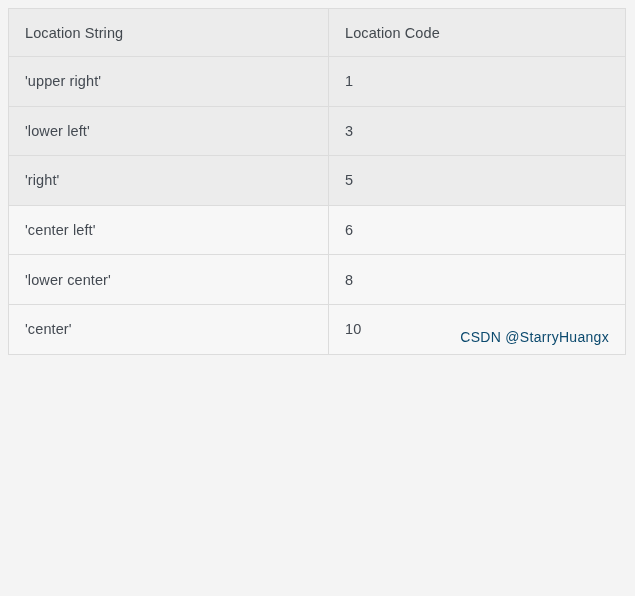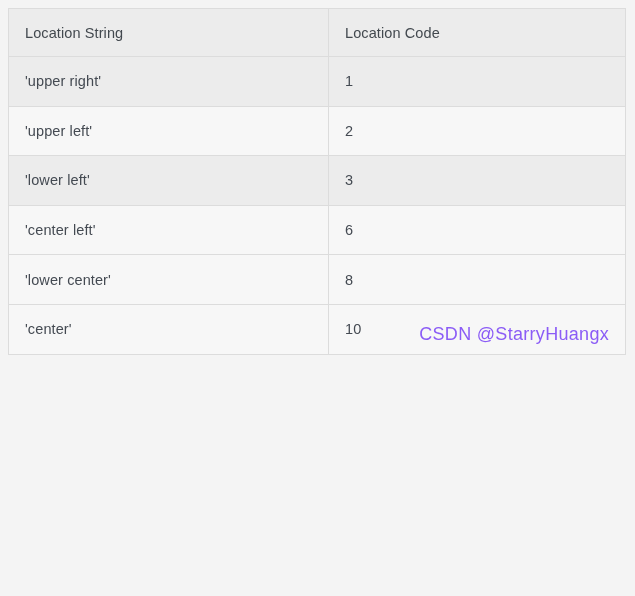--- a/index.html
+++ b/index.html
@@ -56,22 +56,22 @@
   .legend-table tbody tr.row-even td {
     background: #ececec;
   }
   .code-cell {
     position: relative;
   }
   .watermark {
     position: absolute;
     right: 16px;
     bottom: 9px;
-    font-size: 18px;
-    color: #8b5cf6;
+    font-size: 14px;
+    color: #0c4a6e;
     letter-spacing: 0.3px;
     pointer-events: none;
     white-space: nowrap;
   }
 </style>
 </head>
 <body>
 
 <div class="page">
   <table class="legend-table">
@@ -83,27 +83,27 @@
       <tr>
         <th>Location String</th>
         <th>Location Code</th>
       </tr>
     </thead>
     <tbody>
       <tr class="row-even">
         <td>'upper right'</td>
         <td class="code-cell">1</td>
       </tr>
-      <tr class="row-odd">
-        <td>'upper left'</td>
-        <td class="code-cell">2</td>
-      </tr>
       <tr class="row-even">
         <td>'lower left'</td>
         <td class="code-cell">3</td>
+      </tr>
+      <tr class="row-even">
+        <td>'right'</td>
+        <td class="code-cell">5</td>
       </tr>
       <tr class="row-odd">
         <td>'center left'</td>
         <td class="code-cell">6</td>
       </tr>
       <tr class="row-odd">
         <td>'lower center'</td>
         <td class="code-cell">8</td>
       </tr>
       <tr class="row-odd">

